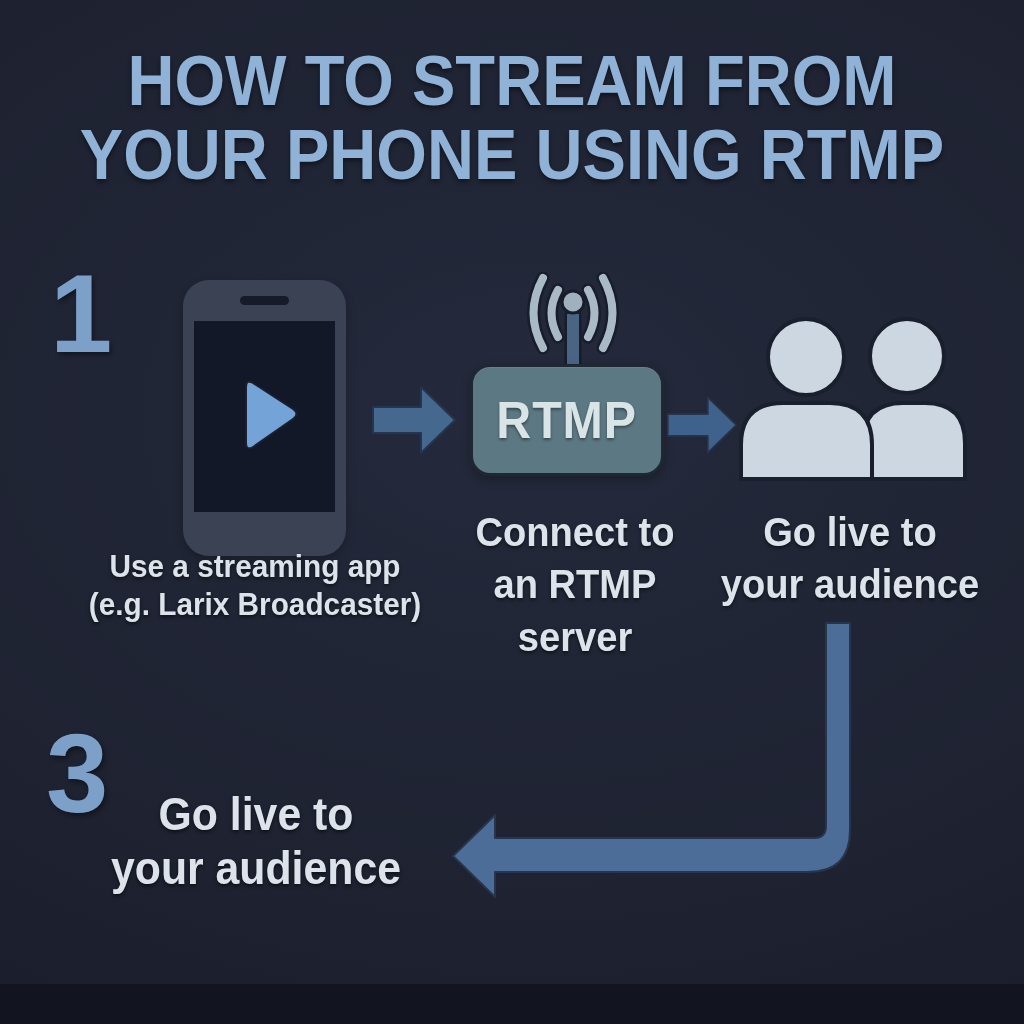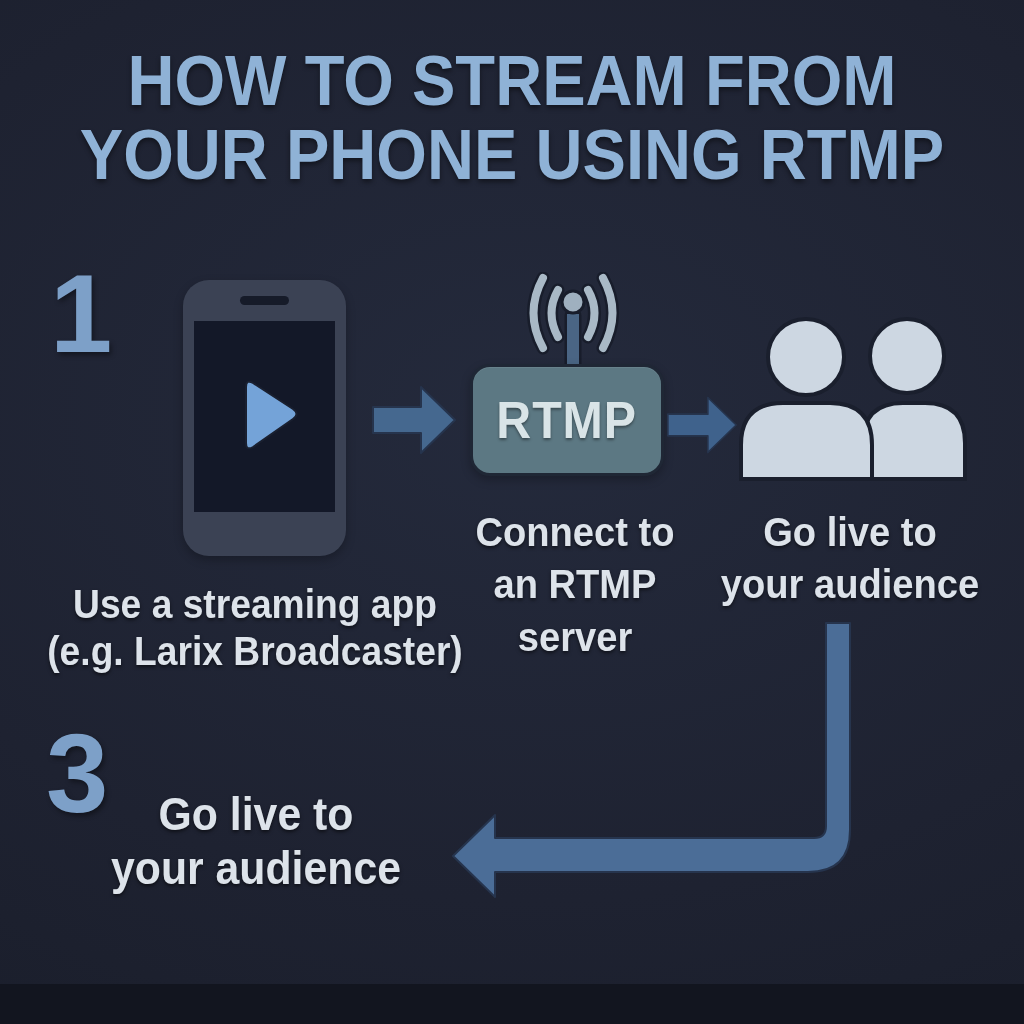--- a/index.html
+++ b/index.html
@@ -48,21 +48,21 @@
     font-size:52px;font-weight:bold;color:#d9e4e7;letter-spacing:1px;
     text-shadow:0 2px 3px rgba(0,0,0,0.4);
   }
   .people{position:absolute;left:735px;top:313px;}
   .bent{position:absolute;left:450px;top:610px;}
 
   .caption{
     position:absolute;font-weight:bold;color:#dde3ea;text-align:center;
     text-shadow:0 2px 4px rgba(0,0,0,0.55);
   }
-  .cap-step1{left:10px;top:581px;width:490px;font-size:40px;line-height:1.18;}
+  .cap-step1{left:10px;top:548px;width:490px;font-size:32px;line-height:1.18;}
   .cap-rtmp{left:445px;top:506px;width:260px;font-size:41px;line-height:1.28;}
   .cap-audience{left:710px;top:506px;width:280px;font-size:41px;line-height:1.28;}
   .cap-step3{left:86px;top:788px;width:340px;font-size:46px;line-height:1.17;}
 </style>
 </head>
 <body>
 
 <div class="canvas">
 
   <h1 class="title">

